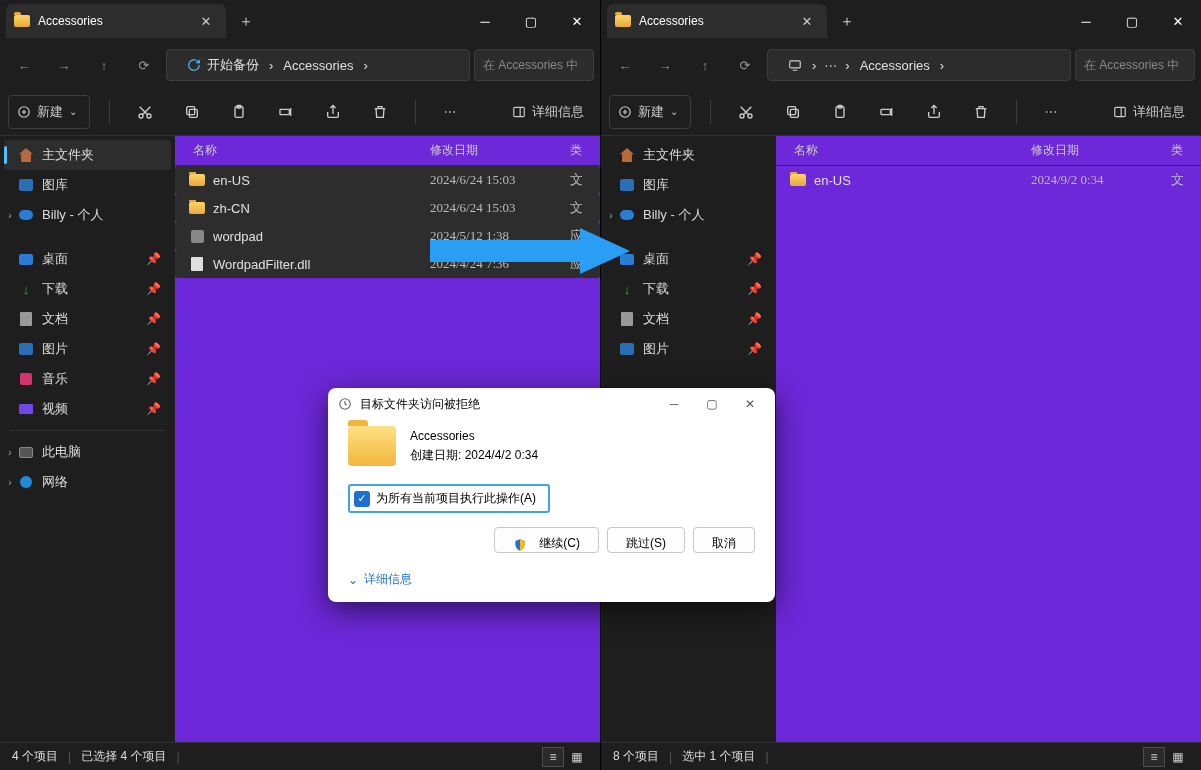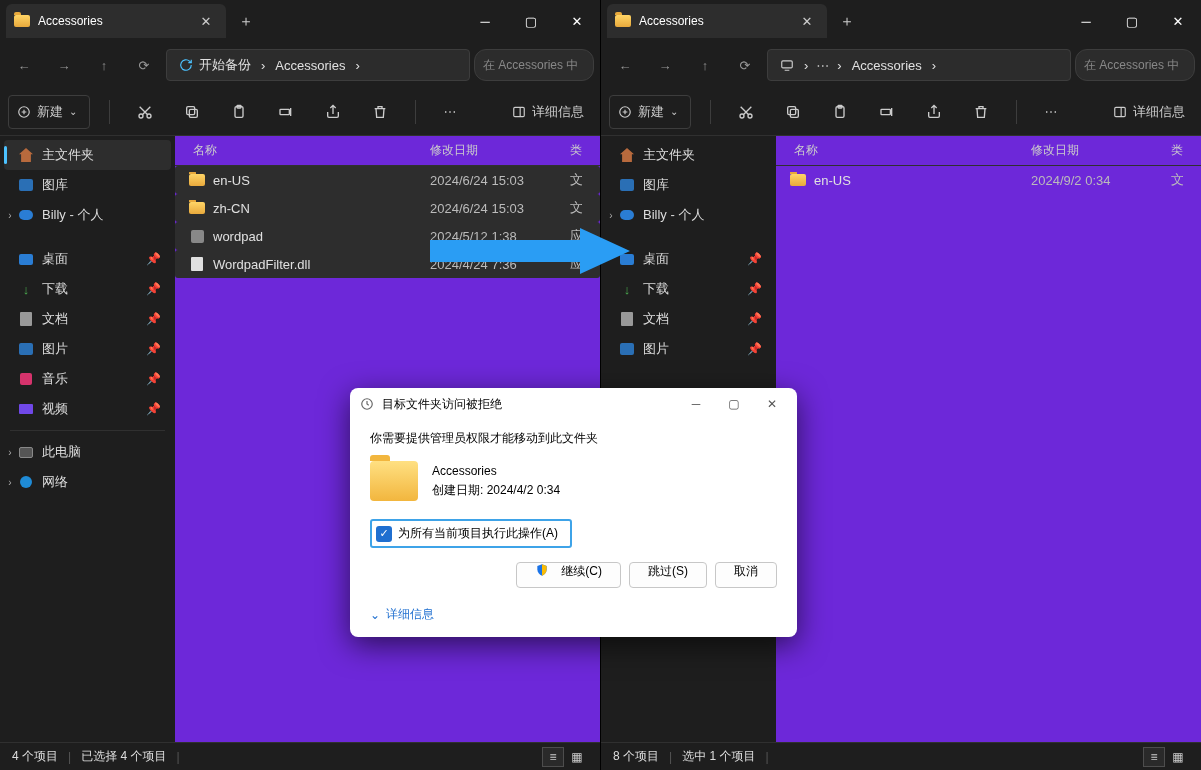--- a/index.html
+++ b/index.html
@@ -14,24 +14,24 @@
 .tab { display: flex; align-items: center; height: 34px; background: #2d2d2d; border-radius: 6px 6px 0 0; margin-left: 6px; padding: 0 10px 0 8px; gap: 8px; flex: 0 0 220px; }
 .tab-title { flex: 1; font-size: 12px; color: #fff; white-space: nowrap; overflow: hidden; }
 .tab-close, .tab-add { width: 20px; height: 20px; display: flex; align-items: center; justify-content: center; color: #ccc; border-radius: 4px; }
 .tab-add { margin-left: 10px; font-size: 15px; }
 .winctrl { margin-left: auto; display: flex; }
 .winbtn { width: 46px; height: 32px; display: flex; align-items: center; justify-content: center; color: #fff; }
 
 
 .addrbar { height: 46px; display: flex; align-items: center; gap: 4px; padding: 0 6px; background: #1e1e1e; }
 .navbtn { width: 36px; height: 36px; display: flex; align-items: center; justify-content: center; color: #999; border-radius: 4px; }
-.crumbs { flex: 1; height: 32px; background: #2c2c2c; border: 1px solid #3d3d3d; border-radius: 4px; display: flex; align-items: center; padding: 0 6px; gap: 4px; min-width: 0; overflow: hidden; }
+.crumbs { flex: 1; height: 32px; background: #2c2c2c; border: 1px solid #3d3d3d; border-radius: 4px; display: flex; align-items: center; padding: 0 14px; gap: 4px; min-width: 0; overflow: hidden; }
 .crumb { display: flex; align-items: center; gap: 6px; padding: 2px 6px; font-size: 13px; white-space: nowrap; }
 .ellipsis-crumb { color: #ccc; padding: 0 4px; }
-.searchbox { width: 120px; height: 32px; background: #2c2c2c; border: 1px solid #3d3d3d; border-radius: 12px; display: flex; align-items: center; padding: 0 8px; color: #888; font-size: 12px; white-space: nowrap; overflow: hidden; }
+.searchbox { width: 120px; height: 32px; background: #2c2c2c; border: 1px solid #3d3d3d; border-radius: 4px; display: flex; align-items: center; padding: 0 8px; color: #888; font-size: 12px; white-space: nowrap; overflow: hidden; }
 
 
 .toolbar { height: 48px; display: flex; align-items: center; gap: 15px; padding: 0 8px; border-bottom: 1px solid #303030; }
 .tbtn { height: 34px; padding: 0 8px; border-radius: 4px; display: flex; align-items: center; justify-content: center; color: #ccc; gap: 6px; }
 .newbtn { border: 1px solid #3d3d3d; padding: 0 12px 0 8px; gap: 6px; }
 .sep { width: 1px; height: 24px; background: #3d3d3d; margin: 0 4px; }
 .tool-right { margin-left: auto; display: flex; align-items: center; gap: 6px; }
 
 
 .body { flex: 1; display: flex; min-height: 0; }
@@ -45,21 +45,21 @@
 .sidediv { height: 1px; background: #303030; margin: 6px 10px; }
 
 .filelist { flex: 1; background: #6d28d9; display: flex; flex-direction: column; min-width: 0; }
 .colhdr { height: 30px; display: flex; align-items: center; border-bottom: 1px solid #303030; color: #ccc; font-size: 12px; }
 .colhdr .c-name { flex: 1; padding-left: 18px; }
 .colhdr .c-date { width: 140px; }
 .colhdr .c-type { width: 30px; }
 .row { height: 28px; display: flex; align-items: center; font-size: 13px; border-radius: 3px; }
 .row.sel { background: #2d2d2d; }
 .row .c-name { flex: 1; padding-left: 14px; display: flex; align-items: center; gap: 8px; white-space: nowrap; overflow: hidden; }
-.row .c-date { width: 140px; color: #bbb; }
+.row .c-date { width: 140px; color: #bbb; font-family: Liberation Serif, serif; }
 .row .c-type { width: 30px; color: #bbb; white-space: nowrap; overflow: hidden; }
 
 
 .status { height: 28px; display: flex; align-items: center; gap: 10px; padding: 0 12px; color: #ddd; font-size: 12px; border-top: 1px solid #303030; background: #1e1e1e; }
 .status .sep2 { color: #555; }
 .viewbtns { margin-left: auto; display: flex; gap: 2px; }
 .viewbtn { width: 22px; height: 20px; display: flex; align-items: center; justify-content: center; color: #ccc; border: 1px solid transparent; }
 .viewbtn.active { border-color: #4d4d4d; background: #2a2a2a; }
 
 
@@ -76,33 +76,33 @@
 .vidicon { width: 14px; height: 10px; background: #7048e8; border-radius: 1px; }
 .pcicon { width: 14px; height: 11px; background: #555; border: 1px solid #888; border-radius: 2px; }
 .neticon { width: 12px; height: 12px; background: #1f8bd6; border-radius: 50%; }
 .fileicon { width: 12px; height: 14px; background: #e0e0e0; border-radius: 1px; }
 .execicon { width: 13px; height: 13px; background: #888; border-radius: 2px; }
 
 
 .bigarrow { position: absolute; top: 228px; left: 430px; width: 200px; height: 46px; pointer-events: none; z-index: 5; }
 
 
-.dialog { position: absolute; left: 350px; top: 388px; width: 447px; background: #fff; color: #000; border-radius: 8px; box-shadow: 0 8px 30px rgba(0,0,0,.6); z-index: 20; font-size: 12px; }
+.dialog { position: absolute; left: 328px; top: 388px; width: 447px; background: #fff; color: #000; border-radius: 8px; box-shadow: 0 8px 30px rgba(0,0,0,.6); z-index: 20; font-size: 12px; }
 .dlg-title { height: 32px; display: flex; align-items: center; padding: 0 10px; gap: 8px; }
 .dlg-title .spacer { flex: 1; }
 .dlg-winbtn { width: 30px; height: 24px; display: flex; align-items: center; justify-content: center; color: #555; }
 .dlg-body { padding: 6px 20px 14px 20px; }
 .dlg-msg { margin: 4px 0 14px 0; }
 .dlg-target { display: flex; align-items: center; gap: 14px; margin-bottom: 18px; }
 .bigfold { width: 48px; height: 40px; background: linear-gradient(#ffe082, #f2b63e); border-radius: 4px; position: relative; }
 .bigfold::before { content: ""; position: absolute; top: -6px; left: 0; width: 20px; height: 6px; background: #f2b63e; border-radius: 3px 3px 0 0; }
 .dlg-check-wrap { display: inline-flex; align-items: center; gap: 6px; padding: 4px 12px 4px 4px; border: 2px solid #3ea3e8; border-radius: 3px; }
 .dlg-check { width: 16px; height: 16px; background: #1f6fd0; border-radius: 3px; display: flex; align-items: center; justify-content: center; color: #fff; font-size: 11px; }
 .dlg-btns { display: flex; justify-content: flex-end; gap: 8px; margin-top: 14px; }
-.dlg-btn { height: 26px; padding: 0 18px; border: 1px solid #c7c7c7; border-radius: 4px; background: #fdfdfd; display: flex; align-items: flex-start; gap: 12px; font-size: 12px; }
+.dlg-btn { height: 26px; padding: 0 18px; border: 1px solid #c7c7c7; border-radius: 4px; background: #fdfdfd; display: flex; align-items: flex-end; gap: 12px; font-size: 12px; }
 .shield { width: 14px; height: 14px; }
 .dlg-more { margin-top: 18px; color: #1f6fd0; display: flex; align-items: center; gap: 6px; font-size: 12px; }
 
 svg { display: block; }
 </style>
 </head>
 <body>
 
 <div class="split">
 
@@ -545,21 +545,20 @@
         <circle cx="12" cy="12" r="9"></circle>
         <path d="M12 7v5l3 2"></path>
       </svg>
     <span>目标文件夹访问被拒绝</span>
     <span class="spacer"></span>
     <div class="dlg-winbtn">─</div>
     <div class="dlg-winbtn">▢</div>
     <div class="dlg-winbtn">✕</div>
   </div>
   <div class="dlg-body">
-    <div class="dlg-msg">你需要提供管理员权限才能移动到此文件夹</div>
     <div class="dlg-target">
       <div class="bigfold"></div>
       <div>
         <div style="margin-bottom:4px">Accessories</div>
         <div>创建日期: 2024/4/2 0:34</div>
       </div>
     </div>
     <label class="dlg-check-wrap">
       <span class="dlg-check">✓</span>
       <span>为所有当前项目执行此操作(A)</span>

